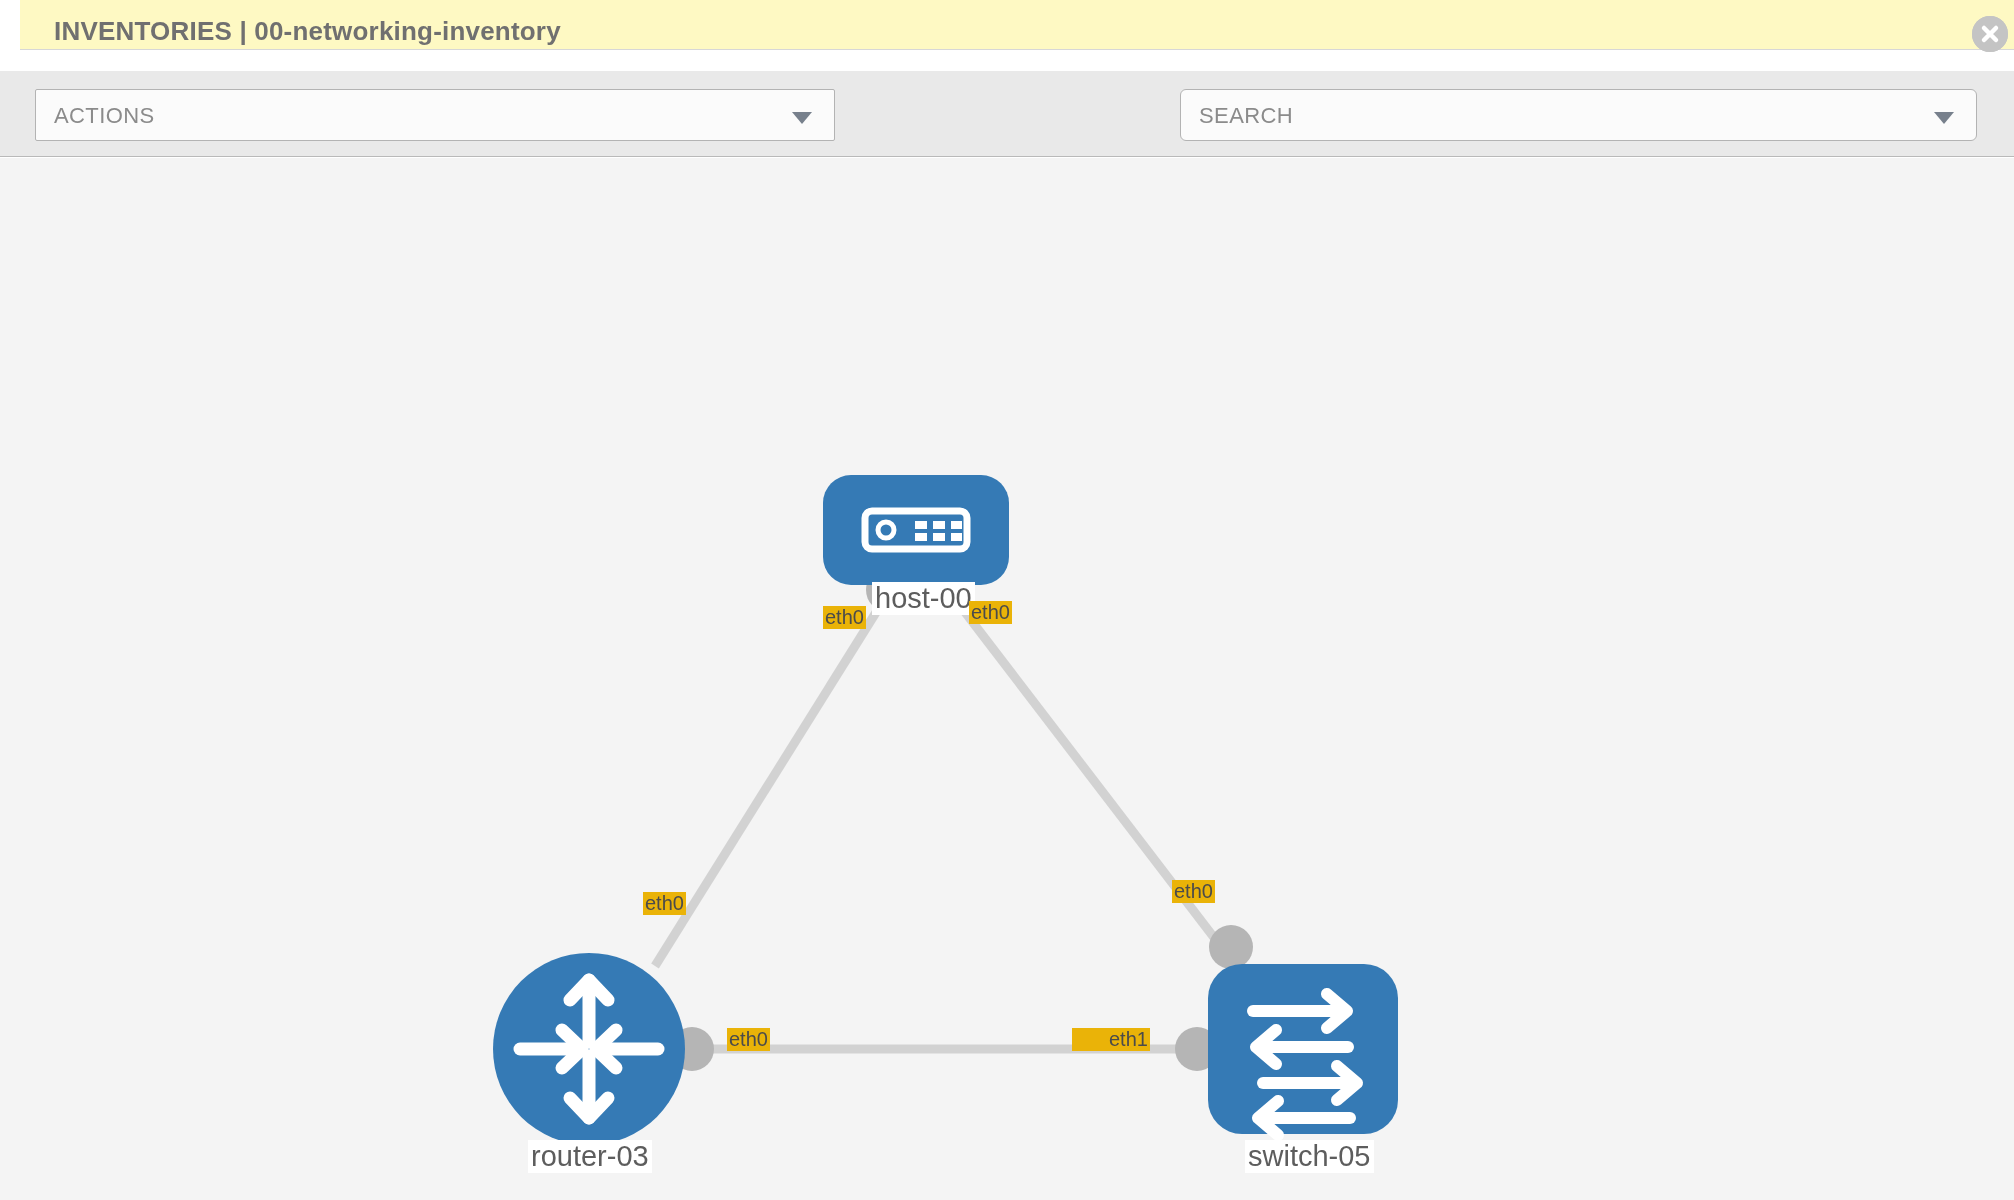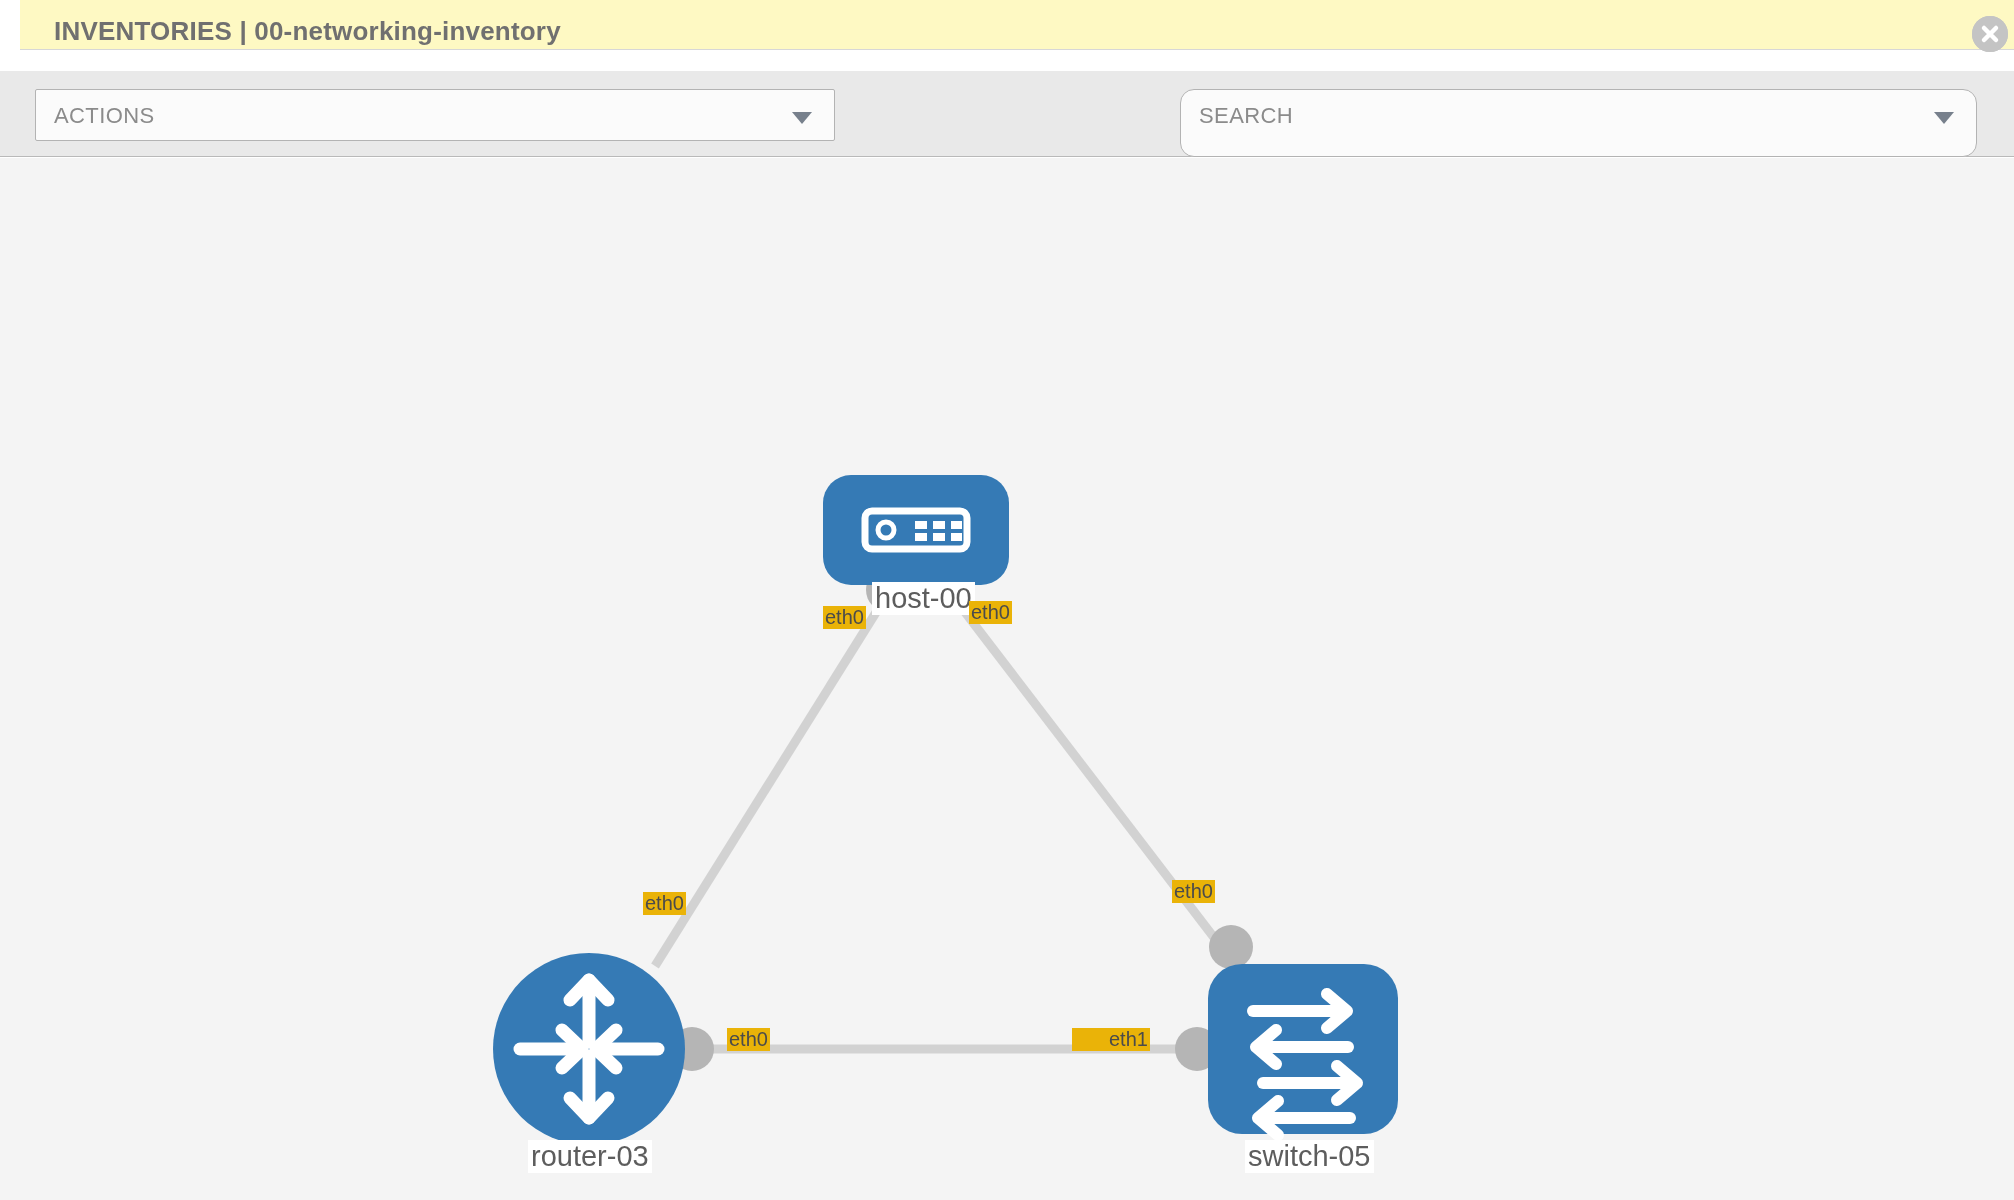--- a/index.html
+++ b/index.html
@@ -96,24 +96,24 @@
     cursor: pointer;
   }
   .tool-icon.wrench { left: 1037px; }
   .tool-icon.key    { left: 1105px; }
 
   .search-box {
     position: absolute;
     left: 1180px;
     top: 18px;
     width: 797px;
-    height: 68px;
+    height: 52px;
     background: #fbfbfb;
     border: 1px solid #b3b3b3;
-    border-radius: 14px;
+    border-radius: 6px;
     cursor: text;
   }
   .search-label {
     position: absolute;
     left: 18px;
     top: 13px;
     font-size: 22px;
     color: #8b8b8b;
     letter-spacing: 0.4px;
   }

